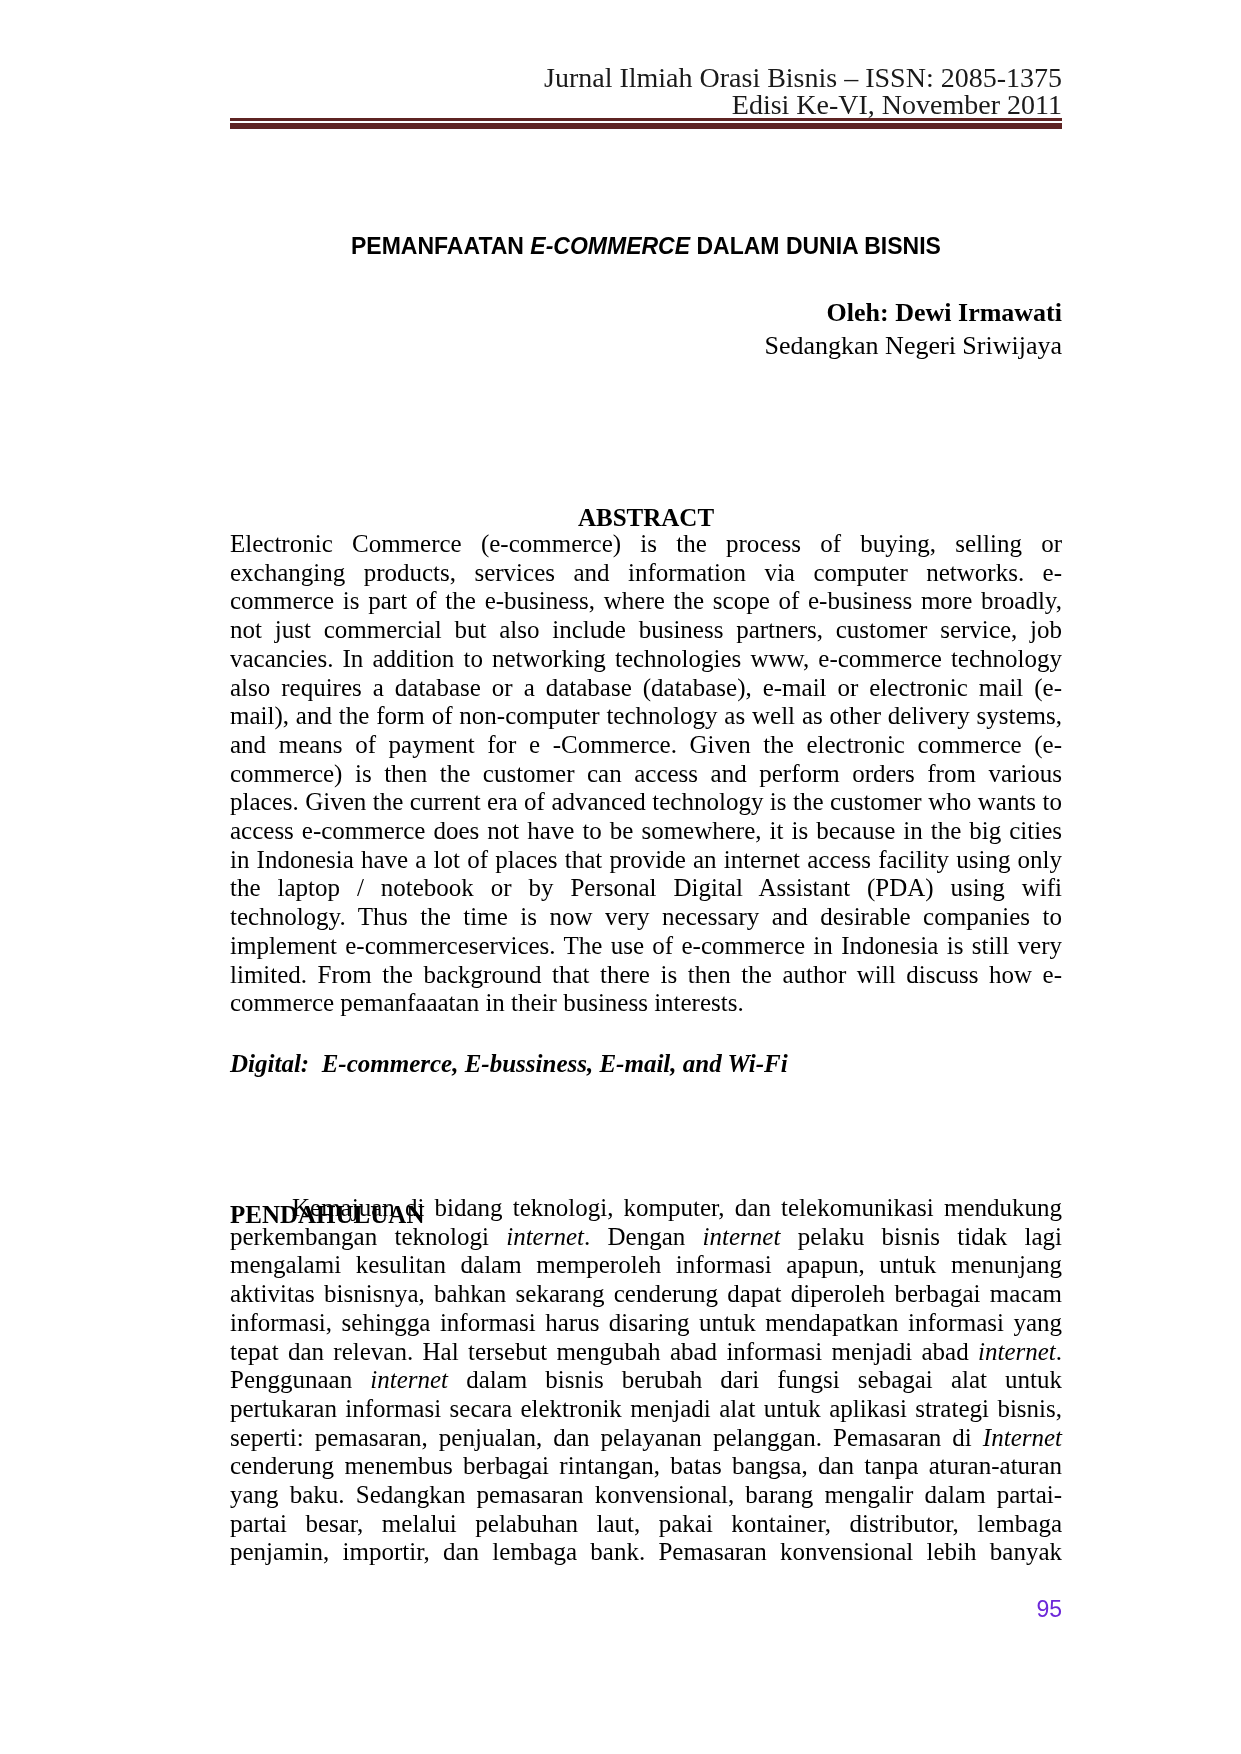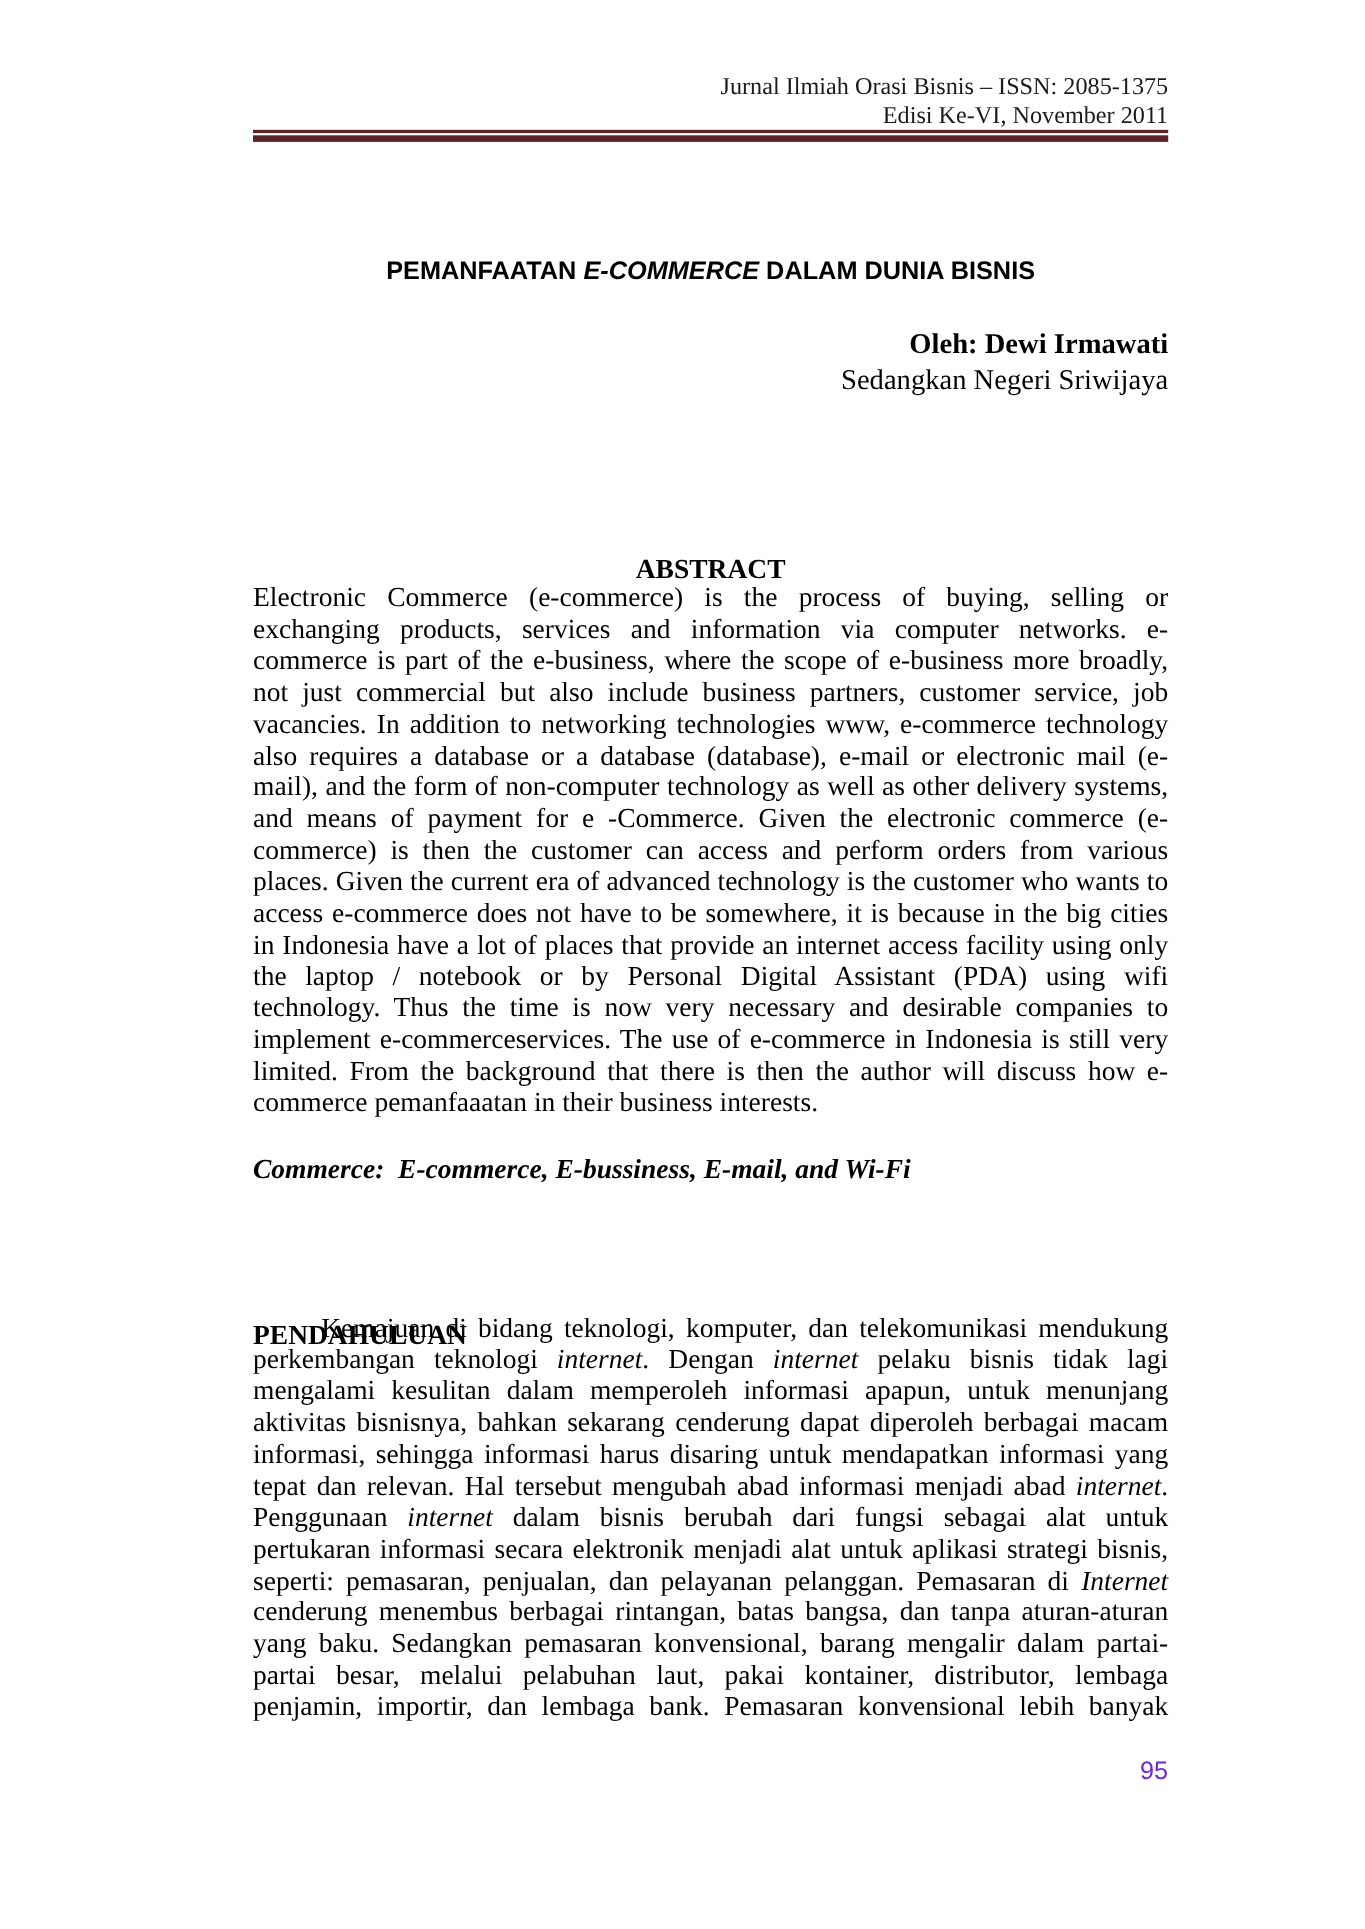--- a/index.html
+++ b/index.html
@@ -19,21 +19,21 @@
     top: 0;
     height: 100%;
   }
   .header-meta {
     position: absolute;
     top: 64px;
     left: 0;
     right: 0;
     text-align: right;
     font-family: "Liberation Serif", serif;
-    font-size: 22px;
+    font-size: 28px;
     line-height: 27px;
     color: #1a1a1a;
   }
   .header-rule { position: absolute; top: 118px; left: 0; right: 0; }
   .header-rule .thin  { height: 3px; }
   .header-rule .gap   { height: 2px; background: transparent; }
   .header-rule .thick { height: 6px; }
   .article-title {
     position: absolute;
     top: 230px;
@@ -138,21 +138,21 @@
 
     <div class="byline">
       <div class="author">Oleh: Dewi Irmawati</div>
       <div>Sedangkan Negeri Sriwijaya</div>
     </div>
 
     <div class="abstract-heading">ABSTRACT</div>
 
     <div class="abstract-body">Electronic Commerce (e-commerce) is the process of buying, selling or exchanging products, services and information via computer networks. e-commerce is part of the e-business, where the scope of e-business more broadly, not just commercial but also include business partners, customer service, job vacancies. In addition to networking technologies www, e-commerce technology also requires a database or a database (database), e-mail or electronic mail (e-mail), and the form of non-computer technology as well as other delivery systems, and means of payment for e -Commerce. Given the electronic commerce (e-commerce) is then the customer can access and perform orders from various places. Given the current era of advanced technology is the customer who wants to access e-commerce does not have to be somewhere, it is because in the big cities in Indonesia have a lot of places that provide an internet access facility using only the laptop / notebook or by Personal Digital Assistant (PDA) using wifi technology. Thus the time is now very necessary and desirable companies to implement e-commerceservices. The use of e-commerce in Indonesia is still very limited. From the background that there is then the author will discuss how e-commerce pemanfaaatan in their business interests.</div>
 
-    <div class="keywords-line">Commerce:  E-commerce, E-bussiness, E-mail, and Wi-Fi</div>
+    <div class="keywords-line">Digital:  E-commerce, E-bussiness, E-mail, and Wi-Fi</div>
 
     <div class="section-heading">PENDAHULUAN</div>
 
     <div class="intro-paragraph"><span>Kemajuan di bidang teknologi, komputer, dan telekomunikasi mendukung perkembangan teknologi </span><span class="it">internet</span><span>. Dengan </span><span class="it">internet</span><span> pelaku bisnis tidak lagi mengalami kesulitan dalam memperoleh informasi apapun, untuk menunjang aktivitas bisnisnya, bahkan sekarang cenderung dapat diperoleh berbagai macam informasi, sehingga informasi harus disaring untuk mendapatkan informasi yang tepat dan relevan. Hal tersebut mengubah abad informasi menjadi abad </span><span class="it">internet</span><span>. Penggunaan </span><span class="it">internet</span><span> dalam bisnis berubah dari fungsi sebagai alat untuk pertukaran informasi secara elektronik menjadi alat untuk aplikasi strategi bisnis, seperti: pemasaran, penjualan, dan pelayanan pelanggan. Pemasaran di </span><span class="it">Internet</span><span> cenderung menembus berbagai rintangan, batas bangsa, dan tanpa aturan-aturan yang baku. Sedangkan pemasaran konvensional, barang mengalir dalam partai-partai besar, melalui pelabuhan laut, pakai kontainer, distributor, lembaga penjamin, importir, dan lembaga bank. Pemasaran konvensional lebih banyak</span></div>
 
     <div class="page-number">95</div>
 
   </div>
 </div>
 

